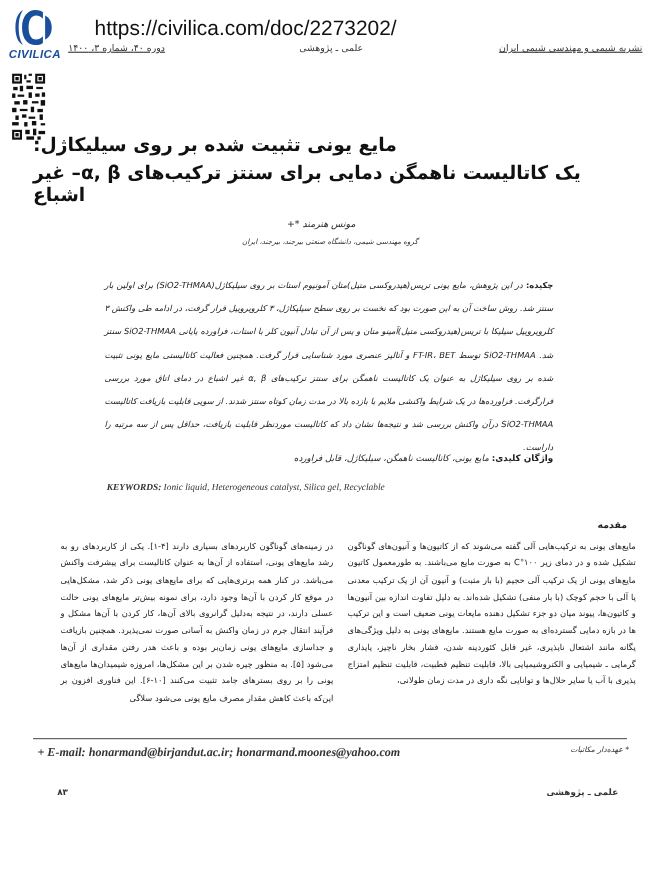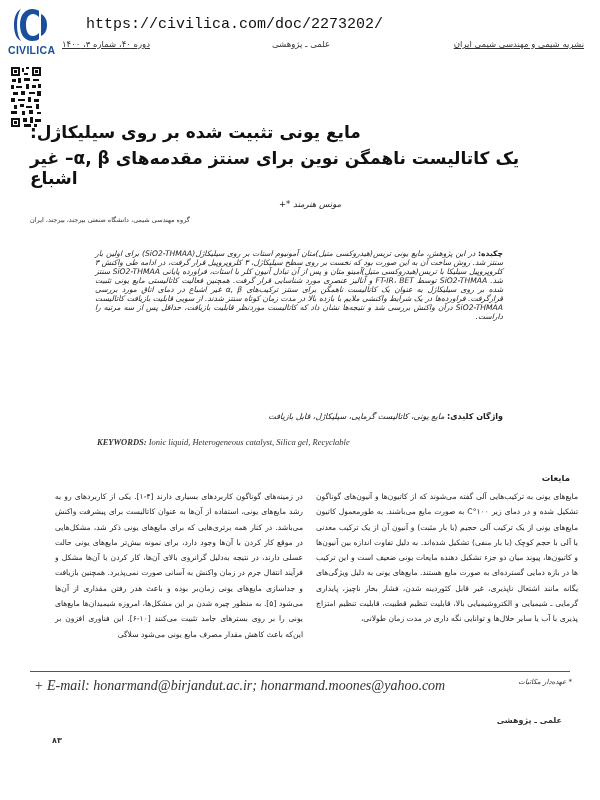--- a/index.html
+++ b/index.html
@@ -3,47 +3,47 @@
 <meta charset="utf-8">
 <style>
   html, body { margin: 0; padding: 0; background: #ffffff; }
   body {
     width: 600px; height: 800px; position: relative; overflow: hidden;
     font-family: "DejaVu Sans", sans-serif; color: #222;
   }
   .abs { position: absolute; }
   .logo { left: 6px; top: 6px; width: 50px; height: 48px; }
   .logo-c { position: absolute; left: 6px; top: 2px; width: 40px; height: 34px; }
-  .logo-text { position: absolute; left: 2px; top: 38px; font-family: "Liberation Sans", sans-serif; font-weight: bold; font-size: 10.5px; color: #1a4f9c; letter-spacing: 0.3px; }
-  .url { left: 86px; top: 16px; font-family: Liberation Mono, monospace; font-size: 15px; color: #111; }
+  .logo-text { position: absolute; left: 2px; top: 38px; font-family: "Liberation Sans", sans-serif; font-weight: bold; font-size: 10.5px; color: #1a4f9c; letter-spacing: 0.3px; font-style: italic; }
+  .url { left: 86px; top: 16px; font-family: Liberation Sans, sans-serif; font-size: 19px; color: #111; }
   .hdr { top: 39px; font-size: 8.5px; color: #333; direction: rtl; }
   .hdr-journal { right: 16px; text-decoration: underline; }
   .hdr-type { left: 272px; }
   .hdr-vol { left: 62px; text-decoration: underline; }
   .qr { left: 10px; top: 66px; width: 32px; height: 62px; }
   .title { left: 30px; width: 540px; text-align: left; direction: rtl; font-weight: bold; color: #111; font-family: "DejaVu Sans", sans-serif; }
   .title1 { top: 122px; font-size: 17px; }
   .title2 { top: 148px; font-size: 17px; }
-  .author { left: 40px; width: 540px; top: 199px; text-align: center; direction: rtl; font-size: 8.5px; font-style: italic; }
-  .affil { left: 30px; width: 540px; top: 216px; text-align: left; direction: rtl; font-size: 6.5px; color: #333; }
-  .abstract { left: 95px; width: 408px; top: 249px; direction: rtl; text-align: justify; font-size: 7.6px; line-height: 9px; font-style: italic; color: #222; }
+  .author { left: 22px; width: 540px; top: 199px; text-align: center; direction: rtl; font-size: 8.5px; font-style: italic; }
+  .affil { left: 30px; width: 540px; top: 216px; text-align: center; direction: rtl; font-size: 6.5px; font-style: italic; color: #333; }
+  .abstract { left: 95px; width: 408px; top: 249px; direction: rtl; text-align: justify; font-size: 7.6px; line-height: 21px; font-style: italic; color: #222; }
   .abstract b { font-style: normal; }
   .kw-fa { left: 95px; width: 408px; top: 412px; direction: rtl; font-size: 8px; font-style: italic; }
   .kw-fa b { font-style: normal; }
   .kw-en { left: 97px; top: 437px; font-family: "Liberation Serif", serif; font-size: 8.5px; font-style: italic; color: #333; }
   .kw-en b { font-style: italic; }
   .sec { right: 30px; top: 473px; direction: rtl; font-size: 8.5px; font-weight: bold; }
   .col { top: 489px; width: 262px; direction: rtl; text-align: justify; font-size: 7.6px; line-height: 15.3px; color: #222; }
   .col-right { right: 22px; }
   .col-left { left: 55px; width: 248px; }
   .rule { top: 671px; left: 30px; width: 540px; border-top: 1px solid #555; height: 0; }
-  .email { left: 34px; top: 678px; font-family: "Liberation Serif", serif; font-size: 14px; font-style: italic; color: #333; }
+  .email { left: 34px; top: 678px; font-family: "Liberation Serif", serif; font-size: 11px; font-style: italic; color: #333; font-weight: bold; }
   .corr { right: 28px; top: 678px; direction: rtl; font-size: 7px; font-style: italic; color: #333; }
   .foot-type { right: 38px; top: 716px; direction: rtl; font-size: 8px; font-weight: bold; color: #333; }
-  .foot-page { left: 52px; top: 716px; font-size: 8px; font-weight: bold; color: #333; margin-top: 20px; }
+  .foot-page { left: 52px; top: 716px; font-size: 8px; font-weight: bold; color: #333; }
 </style>
 </head>
 <body>
 
 <div class="abs logo">
   <svg class="logo-c" viewBox="0 0 40 34">
     <path d="M8 17 C8 6 14 1 20 1 C24 1 26 2 27 3 L27 9 C25 7 23 6 21 6 C16 6 14 11 14 17 C14 23 16 28 21 28 C23 28 25 27 27 25 L27 31 C26 32 24 33 20 33 C14 33 8 28 8 17 Z" fill="#1a4f9c"></path>
     <path d="M2 17 C2 8 5 3 9 1 C6 5 5 11 5 17 C5 23 6 29 9 33 C5 31 2 26 2 17 Z" fill="#1a4f9c"></path>
     <path d="M29 6 C33 8 35 12 35 17 C35 22 33 26 29 28 Z" fill="#1a4f9c"></path>
   </svg>
@@ -95,40 +95,40 @@
     <rect x="19" y="44" width="4" height="4" fill="#111"></rect>
     <rect x="27" y="46" width="4" height="2" fill="#111"></rect>
   <rect x="13" y="52" width="4" height="4" fill="#111"></rect>
     <rect x="20" y="51" width="3" height="6" fill="#111"></rect>
     <rect x="25" y="53" width="6" height="3" fill="#111"></rect>
     <rect x="14" y="58" width="7" height="3" fill="#111"></rect>
     <rect x="24" y="58" width="3" height="3" fill="#111"></rect>
 </svg>
 
 <div class="abs title title1">مایع یونی تثبیت شده بر روی سیلیکاژل:</div>
-<div class="abs title title2">یک کاتالیست ناهمگن نوین برای سنتز مقدمه‌های α, β– غیر اشباع</div>
+<div class="abs title title2">یک کاتالیست ناهمگن دمایی برای سنتز ترکیب‌های α, β– غیر اشباع</div>
 
 <div class="abs author">مونس هنرمند *+</div>
 <div class="abs affil">گروه مهندسی شیمی، دانشگاه صنعتی بیرجند، بیرجند، ایران</div>
 
 <div class="abs abstract">
   <b>چکیده:</b>
   <span>در این پژوهش، مایع یونی تریس(هیدروکسی متیل)متان آمونیوم استات بر روی سیلیکاژل(SiO2-THMAA) برای اولین بار سنتز شد. روش ساخت آن به این صورت بود که نخست بر روی سطح سیلیکاژل، ۳ کلروپروپیل قرار گرفت، در ادامه طی واکنش ۳ کلروپروپیل سیلیکا با تریس(هیدروکسی متیل)آمینو متان و پس از آن تبادل آنیون کلر با استات، فراورده پایانی SiO2-THMAA سنتز شد. SiO2-THMAA توسط FT-IR، BET و آنالیز عنصری مورد شناسایی قرار گرفت. همچنین فعالیت کاتالیستی مایع یونی تثبیت شده بر روی سیلیکاژل به عنوان یک کاتالیست ناهمگن برای سنتز ترکیب‌های α, β غیر اشباع در دمای اتاق مورد بررسی قرارگرفت. فراورده‌ها در یک شرایط واکنشی ملایم با بازده بالا در مدت زمان کوتاه سنتز شدند. از سویی قابلیت بازیافت کاتالیست SiO2-THMAA درآن واکنش بررسی شد و نتیجه‌ها نشان داد که کاتالیست موردنظر قابلیت بازیافت، حداقل پس از سه مرتبه را داراست.</span>
 </div>
 
 <div class="abs kw-fa">
   <b>واژگان کلیدی:</b>
-  <span>مایع یونی، کاتالیست گرمایی، سیلیکاژل، قابل بازیافت</span>
+  <span>مایع یونی، کاتالیست ناهمگن، سیلیکاژل، قابل فراورده</span>
 </div>
 <div class="abs kw-en">
   <b>KEYWORDS:</b>
   <span>Ionic liquid, Heterogeneous catalyst, Silica gel, Recyclable</span>
 </div>
 
-<div class="abs sec">مایعات</div>
+<div class="abs sec">مقدمه</div>
 <div class="abs col col-right">مایع‌های یونی به ترکیب‌هایی آلی گفته می‌شوند که از کاتیون‌ها و آنیون‌های گوناگون تشکیل شده و در دمای زیر ۱۰۰°C به صورت مایع می‌باشند. به طورمعمول کاتیون مایع‌های یونی از یک ترکیب آلی حجیم (با بار مثبت) و آنیون آن از یک ترکیب معدنی یا آلی با حجم کوچک (با بار منفی) تشکیل شده‌اند. به دلیل تفاوت اندازه بین آنیون‌ها و کاتیون‌ها، پیوند میان دو جزء تشکیل دهنده مایعات یونی ضعیف است و این ترکیب ها در بازه دمایی گسترده‌ای به صورت مایع هستند. مایع‌های یونی به دلیل ویژگی‌های یگانه مانند اشتعال ناپذیری، غیر قابل کئوردینه شدن، فشار بخار ناچیز، پایداری گرمایی ـ شیمیایی و الکتروشیمیایی بالا، قابلیت تنظیم قطبیت، قابلیت تنظیم امتزاج پذیری با آب یا سایر حلال‌ها و توانایی نگه داری در مدت زمان طولانی،</div>
 <div class="abs col col-left">در زمینه‌های گوناگون کاربردهای بسیاری دارند [۴-۱]. یکی از کاربردهای رو به رشد مایع‌های یونی، استفاده از آن‌ها به عنوان کاتالیست برای پیشرفت واکنش می‌باشد. در کنار همه برتری‌هایی که برای مایع‌های یونی ذکر شد، مشکل‌هایی در موقع کار کردن با آن‌ها وجود دارد، برای نمونه بیش‌تر مایع‌های یونی حالت عسلی دارند، در نتیجه به‌دلیل گرانروی بالای آن‌ها، کار کردن با آن‌ها مشکل و فرآیند انتقال جرم در زمان واکنش به آسانی صورت نمی‌پذیرد. همچنین بازیافت و جداسازی مایع‌های یونی زمان‌بر بوده و باعث هدر رفتن مقداری از آن‌ها می‌شود [۵]. به منظور چیره شدن بر این مشکل‌ها، امروزه شیمیدان‌ها مایع‌های یونی را بر روی بسترهای جامد تثبیت می‌کنند [۱۰-۶]. این فناوری افزون بر این‌که باعث کاهش مقدار مصرف مایع یونی می‌شود سلاگی</div>
 
 <div class="abs rule"></div>
 <div class="abs email">+ E-mail: honarmand@birjandut.ac.ir; honarmand.moones@yahoo.com</div>
 <div class="abs corr">* عهده‌دار مکاتبات</div>
 
 <div class="abs foot-type">علمی ـ پژوهشی</div>
 <div class="abs foot-page">۸۳</div>
 

